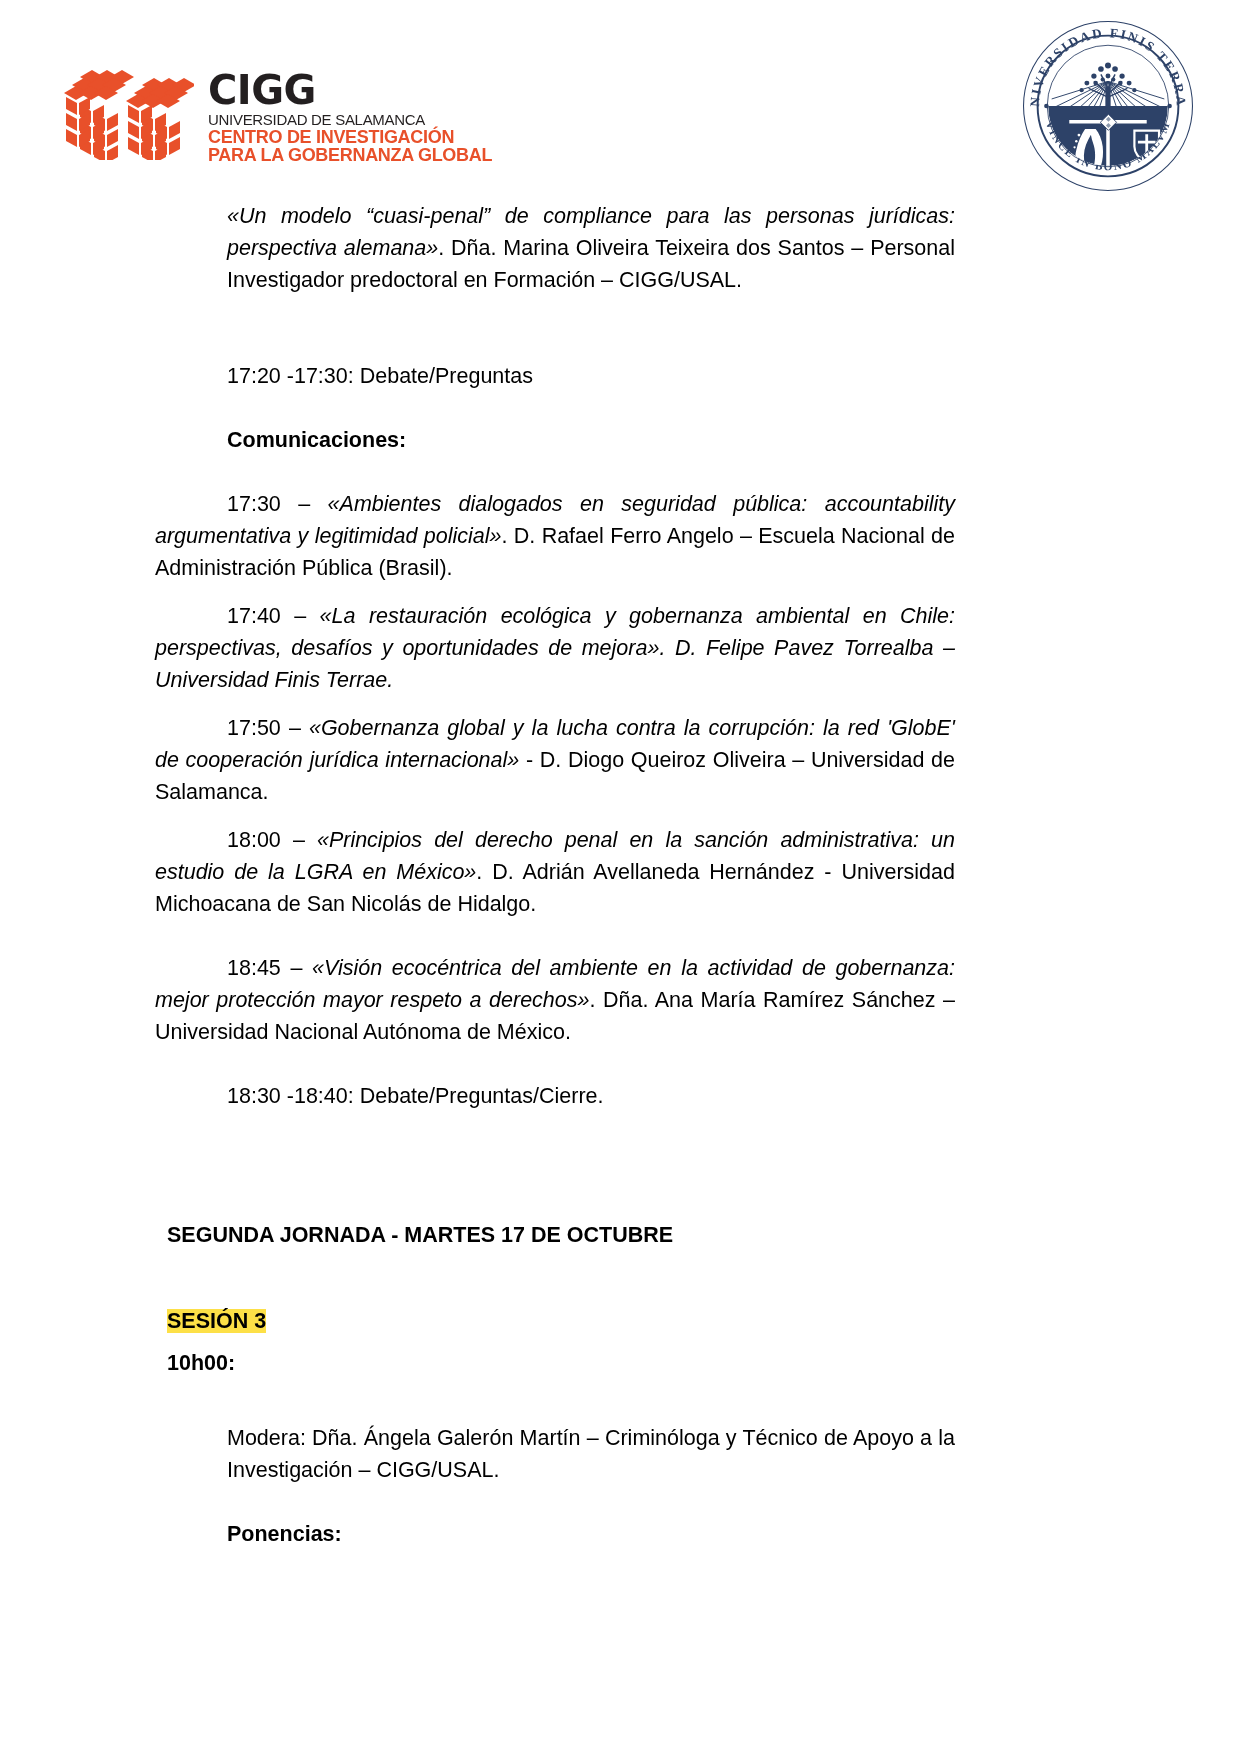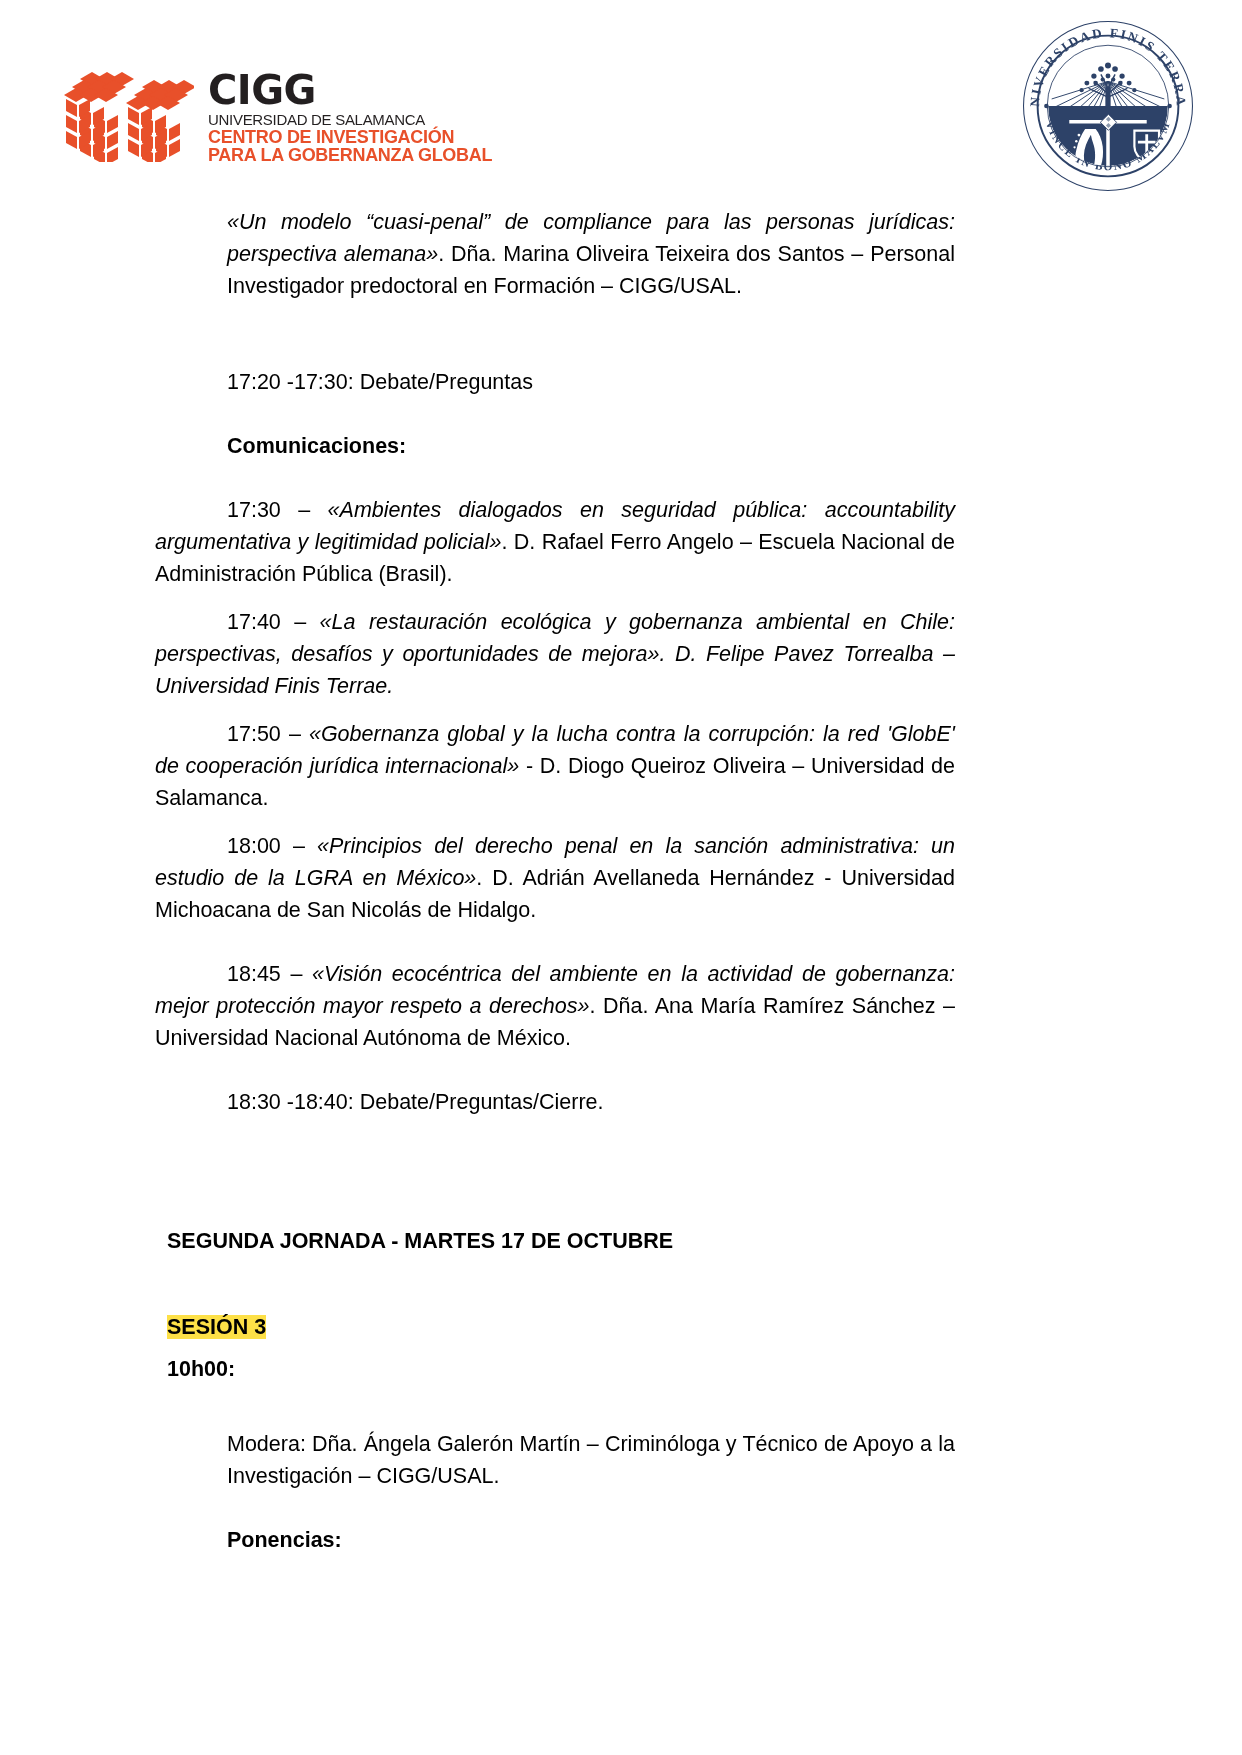--- a/index.html
+++ b/index.html
@@ -29,21 +29,21 @@
     top: 0;
     left: 0;
     width: 1242px;
     height: 200px;
   }
   .cigg-logo {
     position: absolute;
     left: 62px;
     top: 68px;
     display: flex;
-    align-items: center;
+    align-items: flex-start;
   }
   .cigg-cubes {
     width: 132px;
     height: 92px;
     flex: 0 0 auto;
     margin-right: 14px;
   }
   .cigg-words {
     padding-top: 2px;
   }
@@ -78,21 +78,21 @@
     left: 1020px;
     top: 18px;
     width: 176px;
     height: 176px;
   }
 
   
   .doc {
     position: absolute;
     left: 155px;
-    top: 206px;
+    top: 200px;
     width: 800px;
   }
   .p {
     font-size: 21.5px;
     line-height: 32px;
     text-align: justify;
     margin: 0;
     font-stretch: condensed;
   }
   .indent { text-indent: 72px; }

